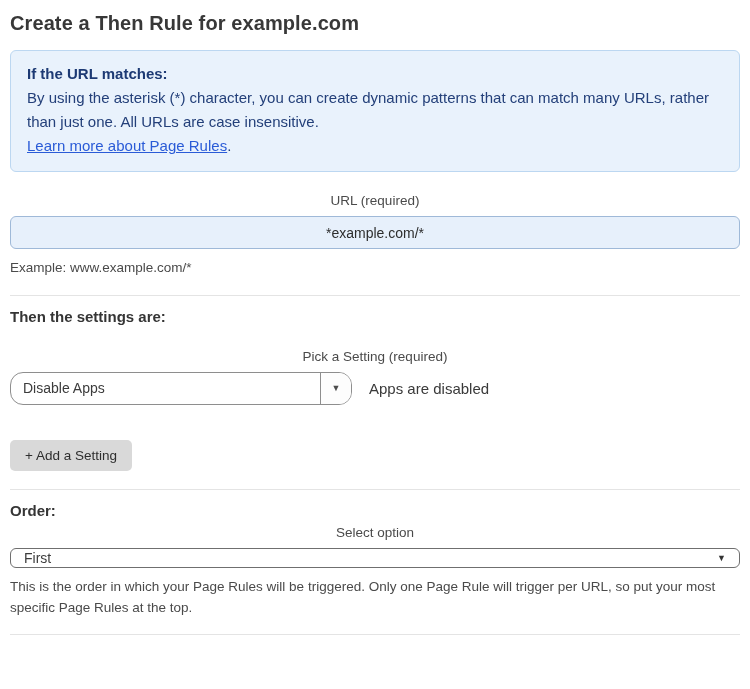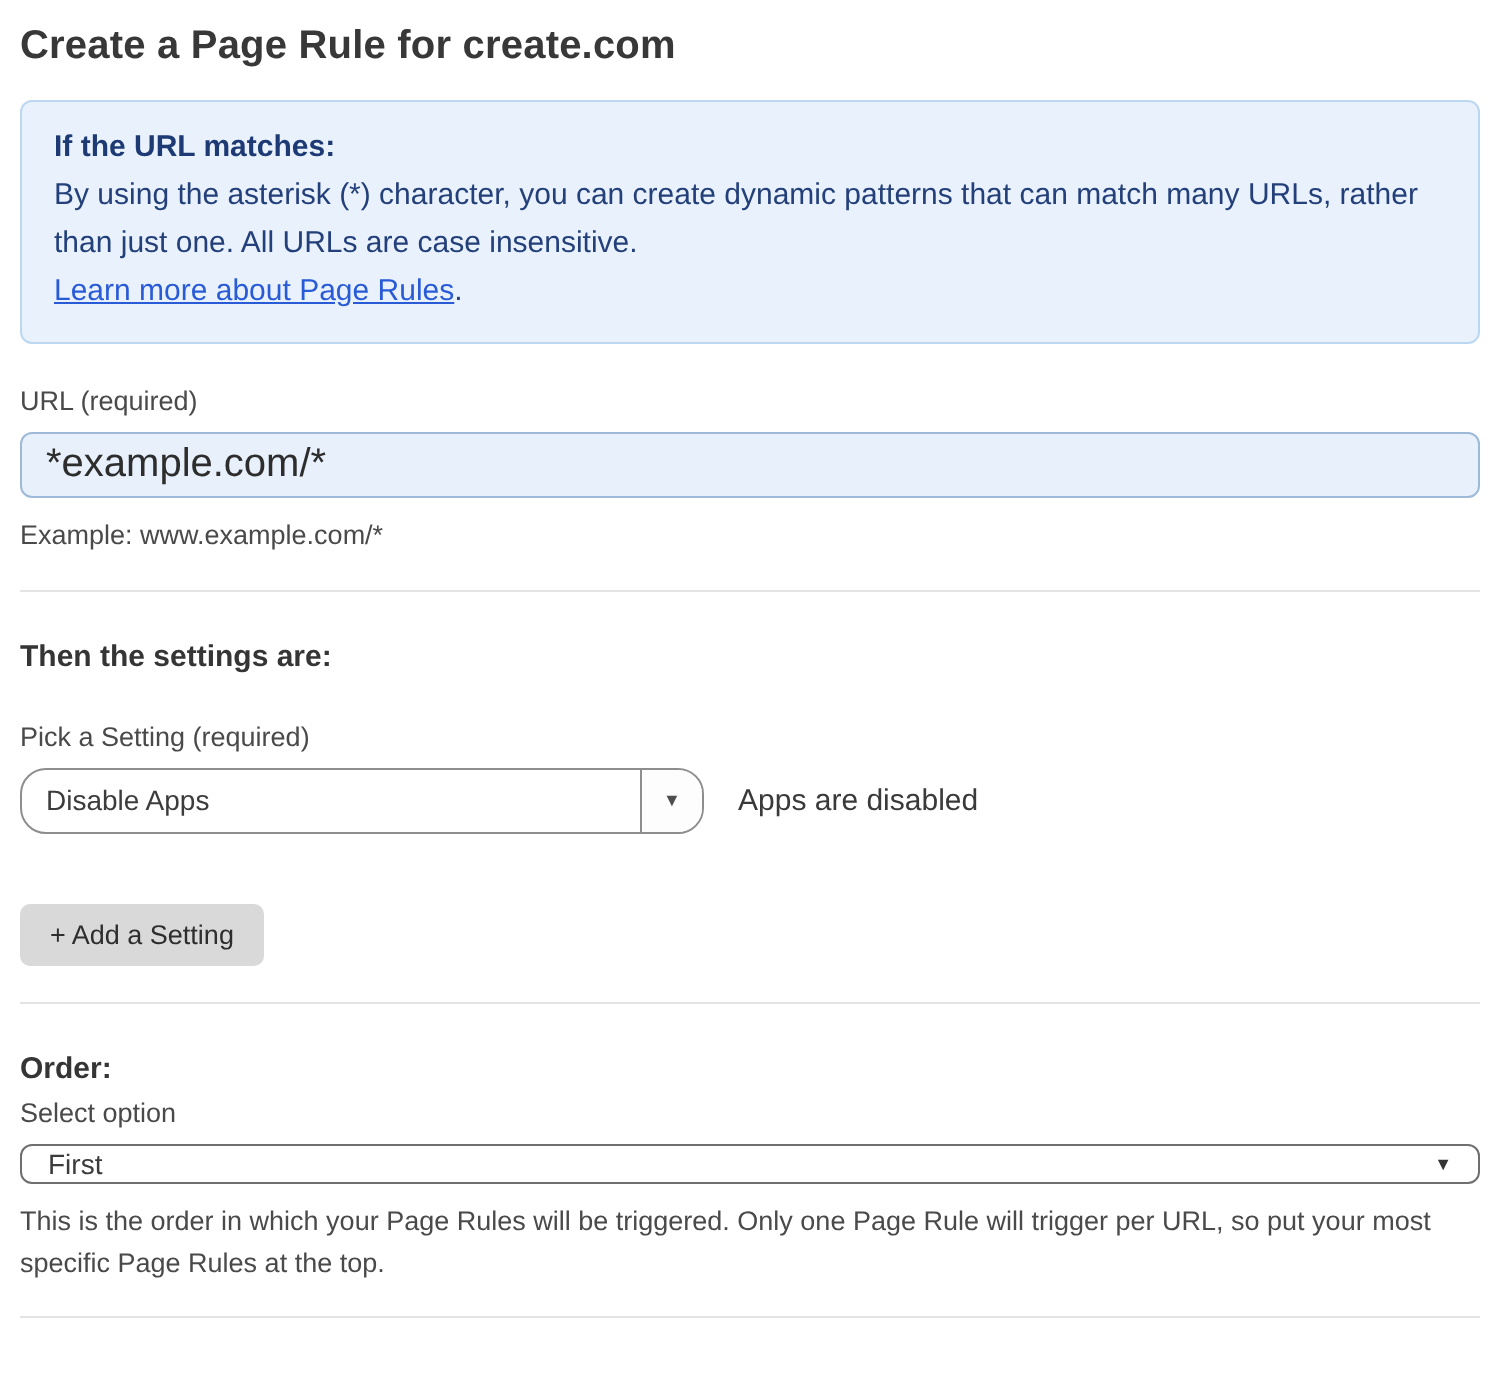--- a/index.html
+++ b/index.html
@@ -31,39 +31,40 @@
     line-height: 1.6;
   }
   .info-box .info-heading { font-weight: bold; color: #1d3a74; }
   .info-box a {
     color: #2a5bd7;
     text-decoration: underline;
     cursor: pointer;
     margin-top: 16px;
   }
   
-  .field-label { margin-top: 21px; font-size: 13.5px; color: #4a4a4a; }
+  .field-label { margin-top: 21px; font-size: 13.5px; color: #4a4a4a; text-align: center; }
   .helper-text { margin-top: 8px; font-size: 13.5px; color: #4a4a4a; line-height: 1.6; }
   
   .url-input {
     display: block;
     width: 100%;
     height: 33px;
     margin-top: 8px;
     background: #e7f0fb;
     border: 1px solid #9fb9d8;
     border-radius: 6px;
     padding: 0 12px;
-    font-size: 20px;
+    font-size: 14px;
     color: #2d2d2d;
     font-family: "Liberation Sans", sans-serif;
     outline: none;
+    text-align: center;
   }
   .divider { border: none; border-top: 1px solid #e4e4e4; margin-top: 16px; }
-  .section-heading { margin-top: 24px; font-size: 15px; font-weight: bold; color: #353535; }
+  .section-heading { margin-top: 12px; font-size: 15px; font-weight: bold; color: #353535; }
   
   .setting-row { margin-top: 8px; display: flex; align-items: center; }
   .dropdown {
     width: 342px;
     height: 33px;
     border: 1px solid #8e8e8e;
     border-radius: 13px;
     background: #ffffff;
     display: flex;
     align-items: stretch;
@@ -122,21 +123,21 @@
     cursor: pointer;
   }
   .order-select .select-value { flex: 1; }
   .order-select .select-caret { font-size: 9px; color: #333333; }
 </style>
 </head>
 <body>
 
 
 
-<h1 class="page-title">Create a Page Rule for create.com</h1>
+<h1 class="page-title">Create a Then Rule for example.com</h1>
 
 <div class="info-box">
   <div class="info-heading">If the URL matches:</div>
   <div><span>By using the asterisk (*) character, you can create dynamic patterns that can match many URLs, rather than just one. All URLs are case insensitive.</span><br>
     <a href="#">Learn more about Page Rules</a><span>.</span>
   </div>
 </div>
 
 <div class="field-label">URL (required)</div>
 <input class="url-input" type="text" value="*example.com/*" style="">

